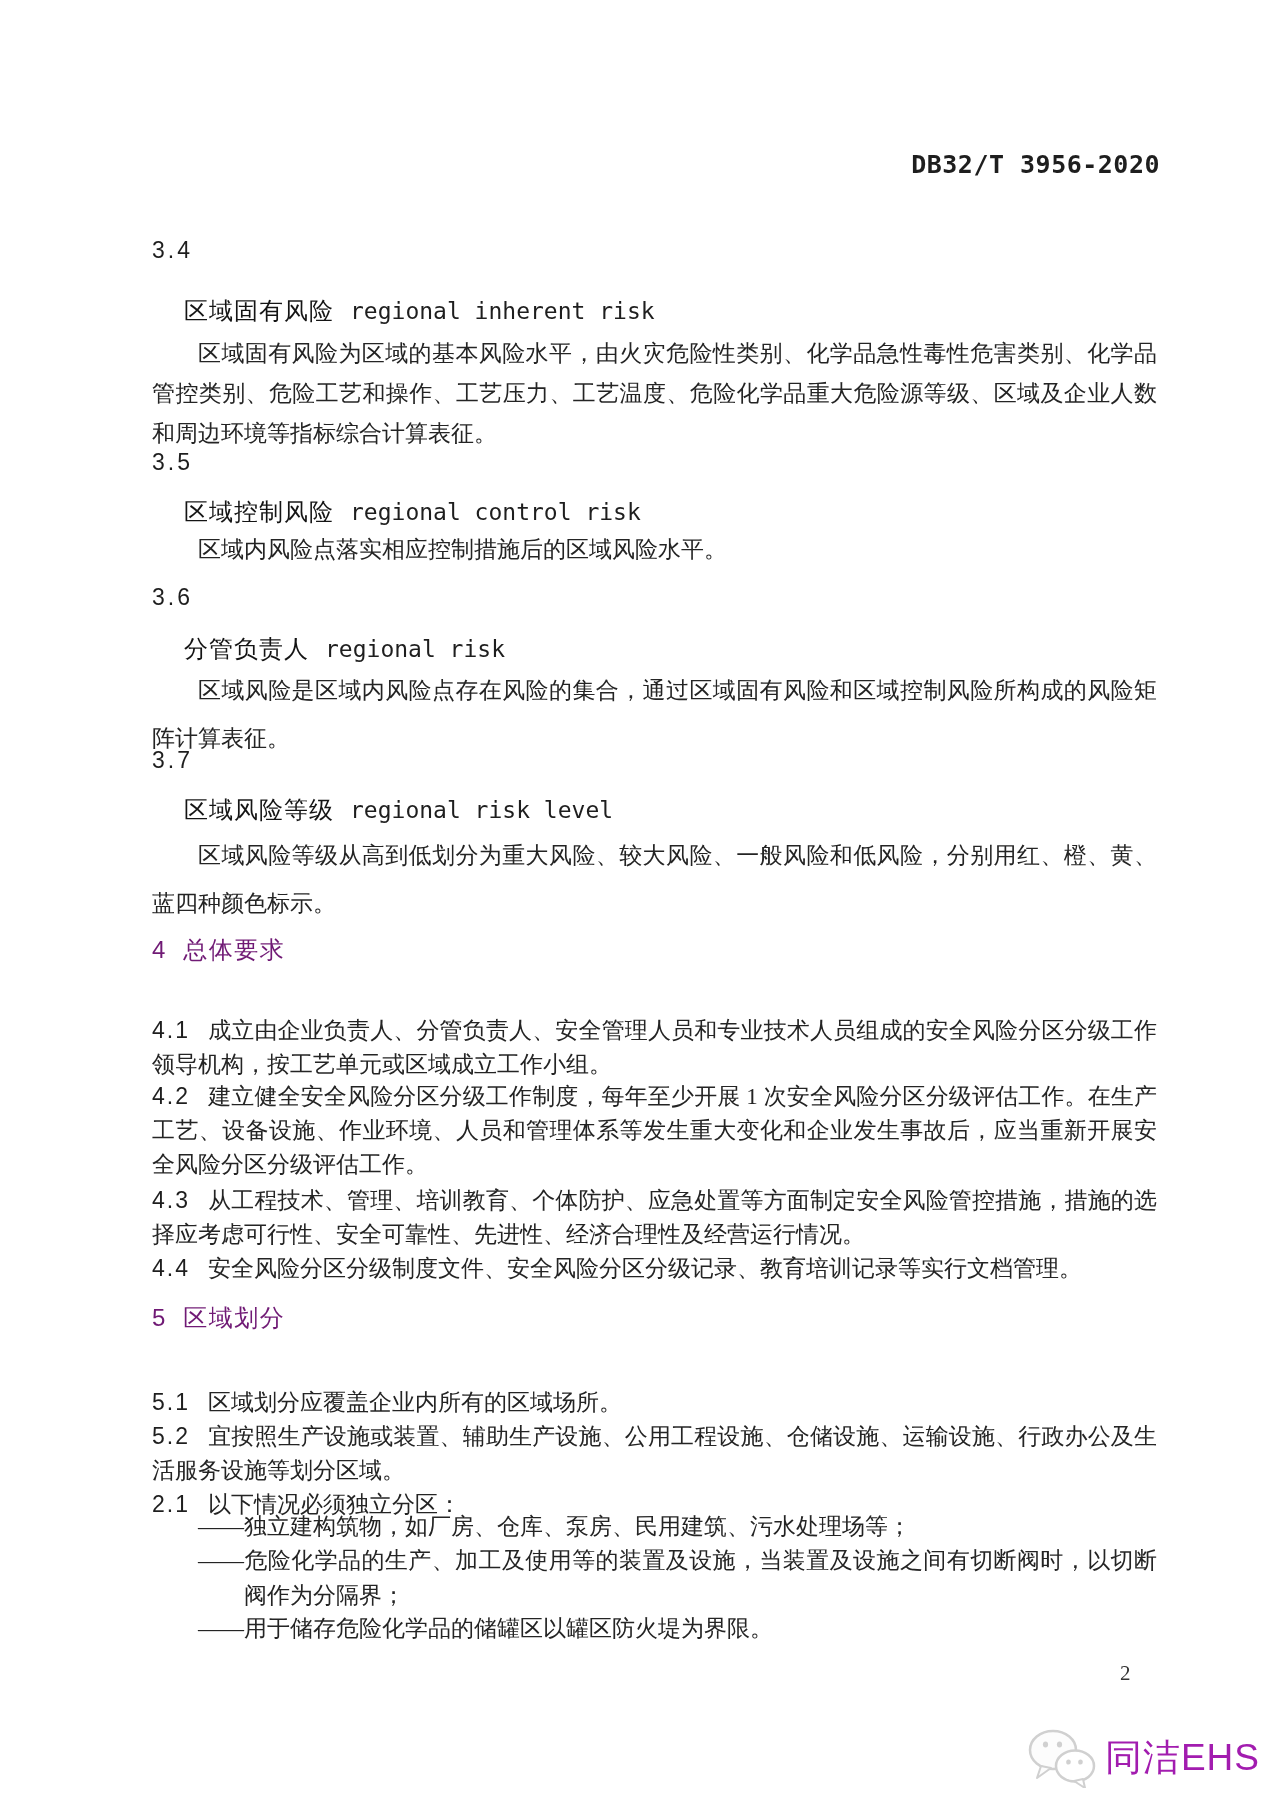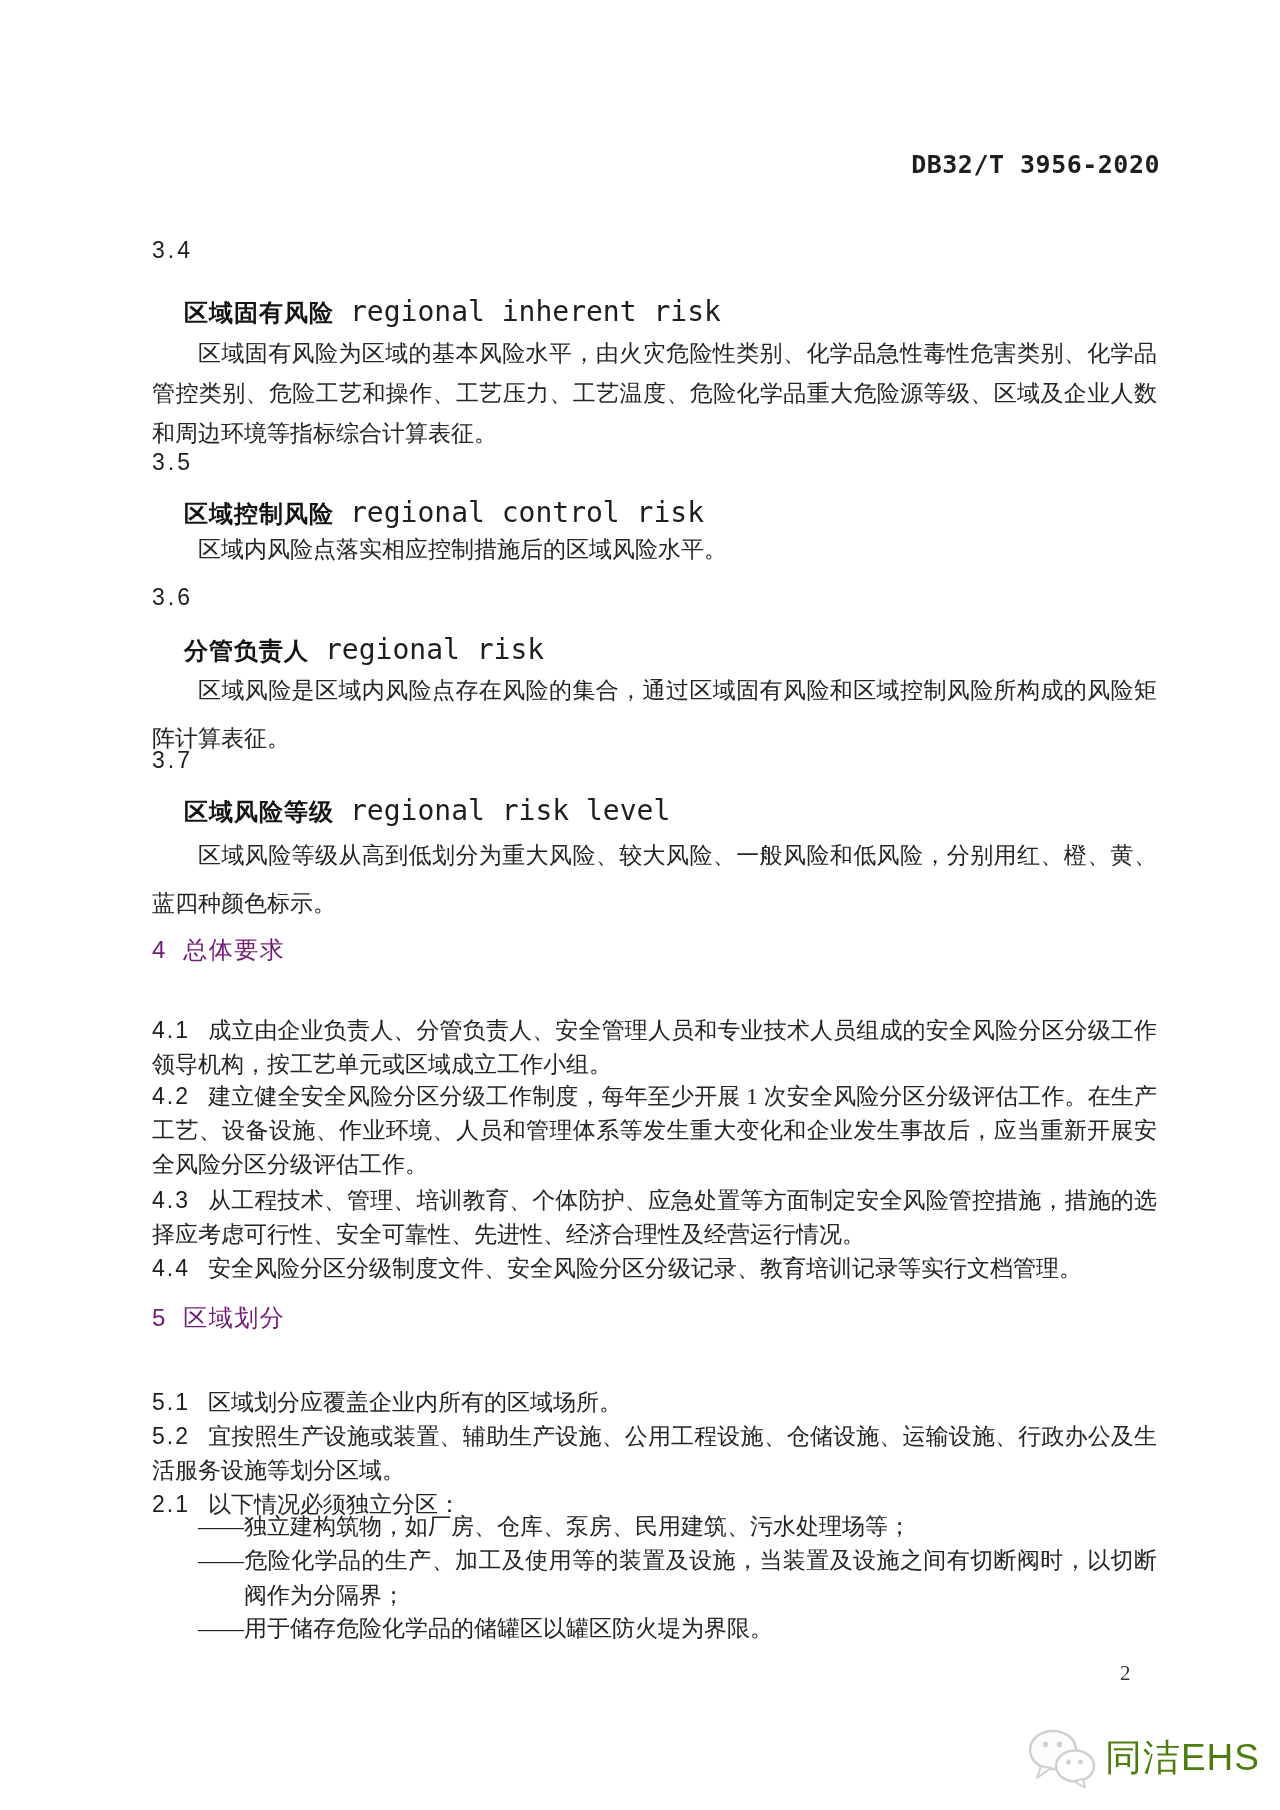--- a/index.html
+++ b/index.html
@@ -34,28 +34,28 @@
     letter-spacing: 3px;
     color: #1e1e1e;
   }
   .term-line {
     left: 152px; width: 1005px;
     text-indent: 2em;
     white-space: nowrap;
   }
   .term-zh {
     font-family: "Liberation Sans", sans-serif;
-    font-weight: bold;
+    font-weight: normal;
     font-size: 24px;
     color: #141414;
     letter-spacing: 1px;
   }
   .term-en {
     font-family: "DejaVu Sans Mono", monospace;
-    font-size: 28px;
+    font-size: 23px;
     color: #1e1e1e;
     margin-left: 16px;
   }
   .def {
     left: 152px; width: 1005px;
     font-size: 23px;
     line-height: 40px;
     text-align: justify;
     text-indent: 2em;
     color: #242424;
@@ -108,21 +108,21 @@
   }
   .watermark {
     top: 1728px; right: 20px;
     display: flex;
     align-items: center;
     gap: 6px;
   }
   .watermark-text {
     font-family: "Liberation Sans", sans-serif;
     font-size: 37px;
-    color: #4d7c0f;
+    color: #a21caf;
     letter-spacing: 1px;
     text-shadow: 1px 1px 0 #ffffff;
   }
   .wechat-icon svg { display: block; }
 </style>
 </head>
 <body>
 
 <div class="page">
 

